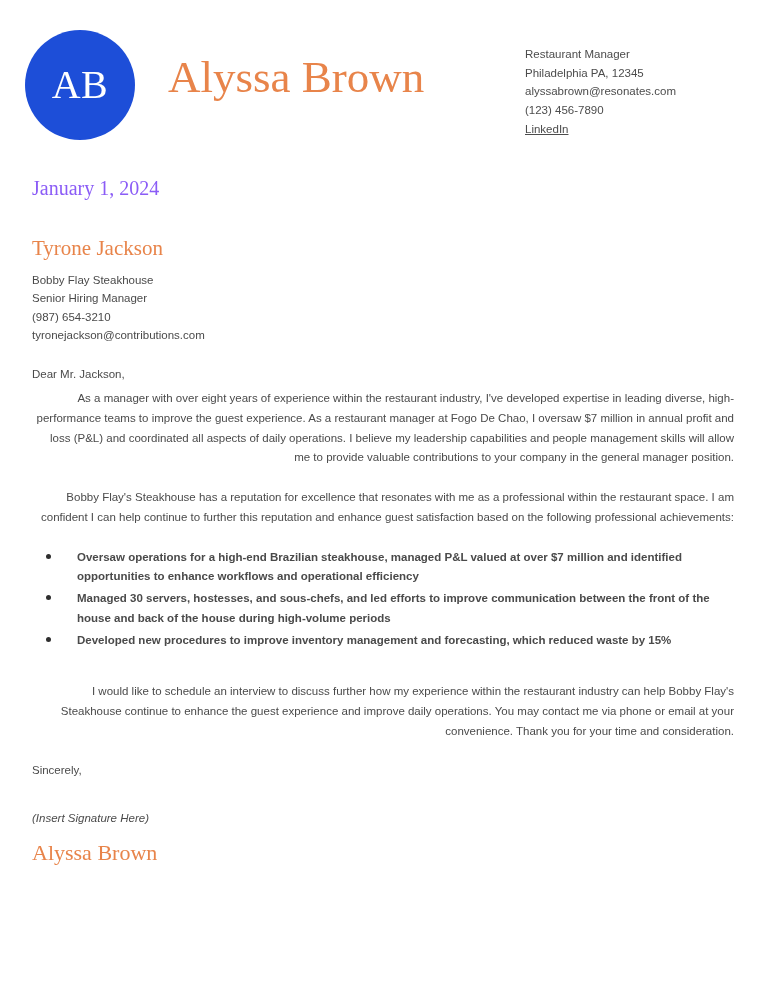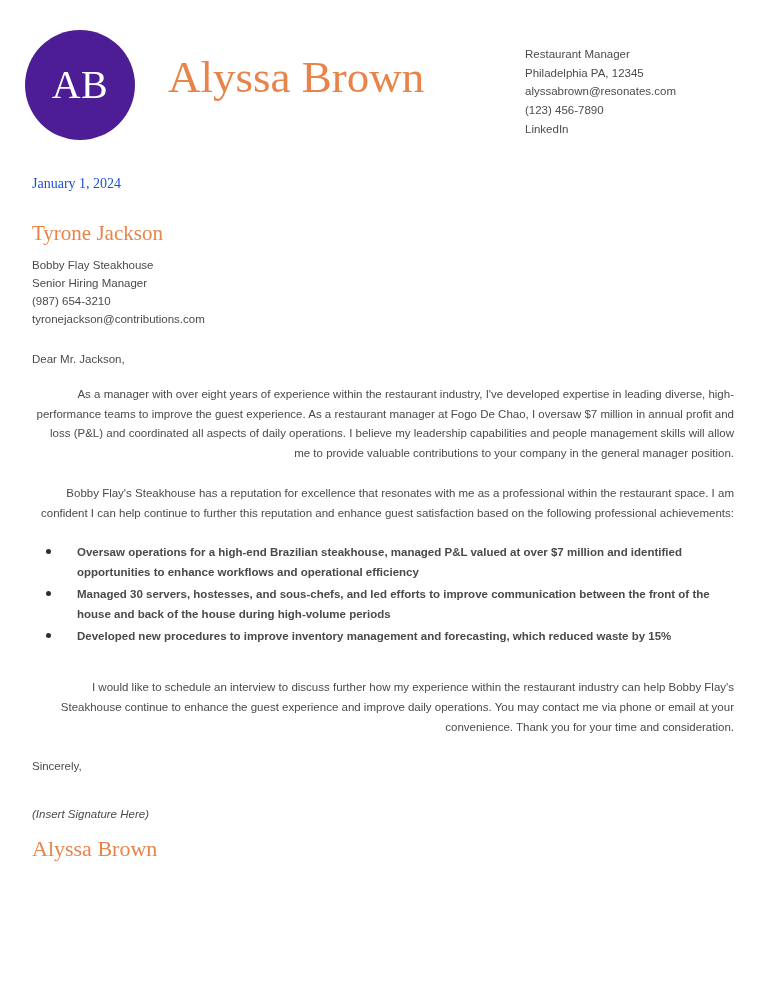--- a/index.html
+++ b/index.html
@@ -29,21 +29,21 @@
     height: 150px;
   }
 
   .avatar {
     position: absolute;
     left: 25px;
     top: 30px;
     width: 110px;
     height: 110px;
     border-radius: 50%;
-    background: #4c1d95;
+    background: #1d4ed8;
     display: flex;
     align-items: center;
     justify-content: center;
   }
   .avatar-initials {
     font-family: "Liberation Serif", serif;
     font-size: 40px;
     color: #ffffff;
     letter-spacing: 0.5px;
     line-height: 1;
@@ -64,38 +64,39 @@
     position: absolute;
     left: 525px;
     top: 45px;
     font-size: 11.5px;
     color: #4c4c4c;
     line-height: 1.62;
   }
   .contact-line { white-space: nowrap; }
   .contact-link {
     color: #4c4c4c;
+    text-decoration: underline;
     cursor: pointer;
     margin-top: 36px;
   }
 
   
   .content {
     position: absolute;
     left: 32px;
     top: 176px;
     width: 702px;
   }
 
   .date {
     font-family: "Liberation Serif", serif;
-    font-size: 14px;
-    color: #1d4ed8;
+    font-size: 20px;
+    color: #8b5cf6;
     line-height: 1.2;
-    margin-bottom: 28px;
+    margin-bottom: 36px;
   }
 
   .recipient-name {
     font-family: Liberation Serif, serif;
     font-size: 21px;
     color: #E8844A;
     line-height: 1.2;
     margin-bottom: 10px;
   }
 
@@ -104,21 +105,21 @@
     color: #4a4a4a;
     line-height: 1.58;
     margin-bottom: 22px;
   }
   .recipient-line { white-space: nowrap; }
 
   .salutation {
     font-size: 11.5px;
     color: #4a4a4a;
     line-height: 1.5;
-    margin-bottom: 17px;
+    margin-bottom: 6px;
   }
 
   .para {
     font-size: 11.5px;
     color: #4a4a4a;
     line-height: 1.72;
     margin-bottom: 20px;
     text-align: right;
   }
 

